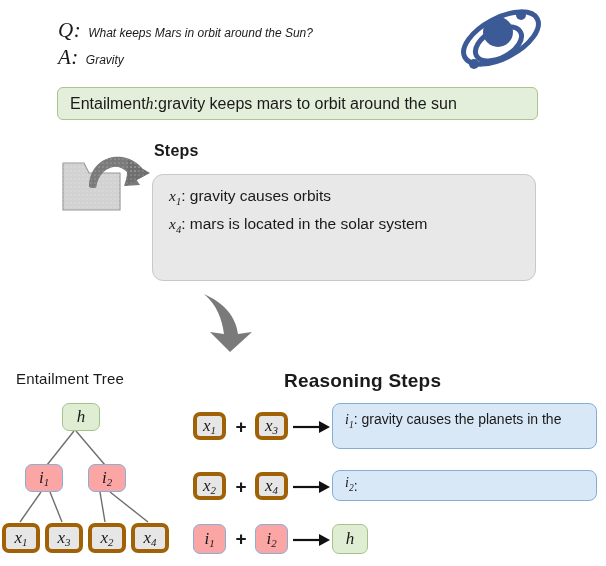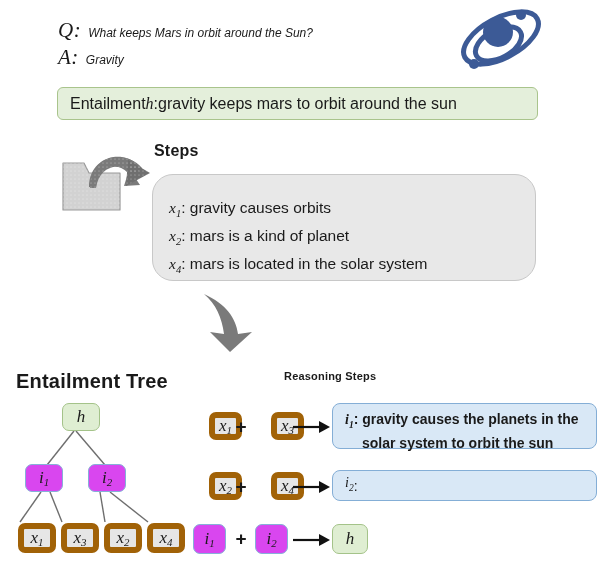--- a/index.html
+++ b/index.html
@@ -97,51 +97,51 @@
 
   
   #facts-box {
     left: 152px;
     top: 174px;
     width: 384px;
     height: 107px;
     box-sizing: border-box;
     background: #e8e8e8;
     border: 1px solid #c8c8c8;
-    border-radius: 21px;
-    padding: 22px 0 0 16px;
+    border-radius: 11px;
+    padding: 10px 0 0 16px;
   }
   .fact-line {
     font-size: 15.5px;
     line-height: 22px;
     white-space: nowrap;
   }
   .fact-line .mvar { font-size: 15.5px; }
 
   
   #down-arrow {
     left: 196px;
     top: 292px;
     width: 72px;
     height: 62px;
   }
 
   
   #entailment-heading {
     left: 16px;
     top: 370px;
-    font-size: 20px;
-    font-weight: bold;
+    font-size: 15px;
+    font-weight: normal;
     letter-spacing: 0.2px;
     text-align: center;
   }
   #reasoning-heading {
     left: 284px;
     top: 370px;
-    font-size: 11px;
+    font-size: 19px;
     font-weight: bold;
     letter-spacing: 0.2px;
   }
 
   
   .chip {
     position: absolute;
     box-sizing: border-box;
     border-radius: 7px;
     display: flex;
@@ -149,22 +149,22 @@
     justify-content: center;
     font-family: "Liberation Serif", serif;
     font-style: italic;
     font-size: 17px;
   }
   .chip sub {
     font-size: 0.64em;
     font-style: italic;
     vertical-align: -0.25em;
   }
-  .chip-gray  { background: #e6e6e6; border: 6px solid #a16207; margin-left: 16px; }
-  .chip-blue  { background: #d946ef; border: 1px solid #86b0d8; }
+  .chip-gray  { background: #e6e6e6; border: 4px solid #a16207; }
+  .chip-blue  { background: #fca5a5; border: 1px solid #86b0d8; }
   .chip-green { background: #dfeed2; border: 1px solid #a4c389; }
 
   
   #entailment-tree {
     left: 0px;
     top: 398px;
     width: 185px;
     height: 168px;
   }
   #tree-edges {
@@ -263,23 +263,20 @@
       <path d="M66,18 L88,31 L64,44 Z" fill="url(#dots)"></path>
     </g>
   </svg>
 </div>
 
 <div class="abs" id="facts-label">Steps</div>
 
 <div class="abs" id="facts-box">
   <div class="fact-line">
     <span class="mvar"><span>x</span><sub>1</sub></span><span>: </span><span>gravity causes orbits</span>
-  </div>
-  <div class="fact-line">
-    <span class="mvar"><span>x</span><sub>2</sub></span><span>: </span><span>mars is a kind of planet</span>
   </div>
   <div class="fact-line">
     <span class="mvar"><span>x</span><sub>4</sub></span><span>: </span><span>mars is located in the solar system</span>
   </div>
 </div>
 
 <div class="abs" id="down-arrow">
   <svg width="72" height="62" viewBox="0 0 72 62" xmlns="http://www.w3.org/2000/svg">
     <path d="M8,2 C30,12 40,26 42,42 L56,40 L34,60 L14,40 L28,42 C26,26 20,12 8,2 Z" fill="#7a7a7a"></path>
   </svg>
@@ -333,23 +330,22 @@
       <span><span>x</span><sub>1</sub></span>
     </div>
     <div class="plus" style="left:47px; top:14px;">+</div>
     <div class="chip chip-gray" style="left:69px; top:14px; width:33px; height:28px;">
       <span><span>x</span><sub>3</sub></span>
     </div>
     <svg class="step-arrow" style="left:105px; top:14px;" viewBox="0 0 40 30">
       <line x1="2" y1="15" x2="30" y2="15" stroke="#111" stroke-width="2.2"></line>
       <path d="M28,9 L39,15 L28,21 Z" fill="#111"></path>
     </svg>
-    <div class="result-box" style="left:146px; top:5px; width:265px; height:46px;font-weight:bold;">
+    <div class="result-box" style="left:146px; top:5px; width:265px; height:46px;">
       <span class="mvar"><span>i</span><sub>1</sub></span><span>: </span><span>gravity causes the planets in the</span>
-      <span class="result-indent">solar system to orbit the sun</span>
     </div>
   </div>
 
   <div>
     <div class="chip chip-gray" style="left:7px; top:74px; width:33px; height:28px;">
       <span><span>x</span><sub>2</sub></span>
     </div>
     <div class="plus" style="left:47px; top:74px;">+</div>
     <div class="chip chip-gray" style="left:69px; top:74px; width:33px; height:28px;">
       <span><span>x</span><sub>4</sub></span>

